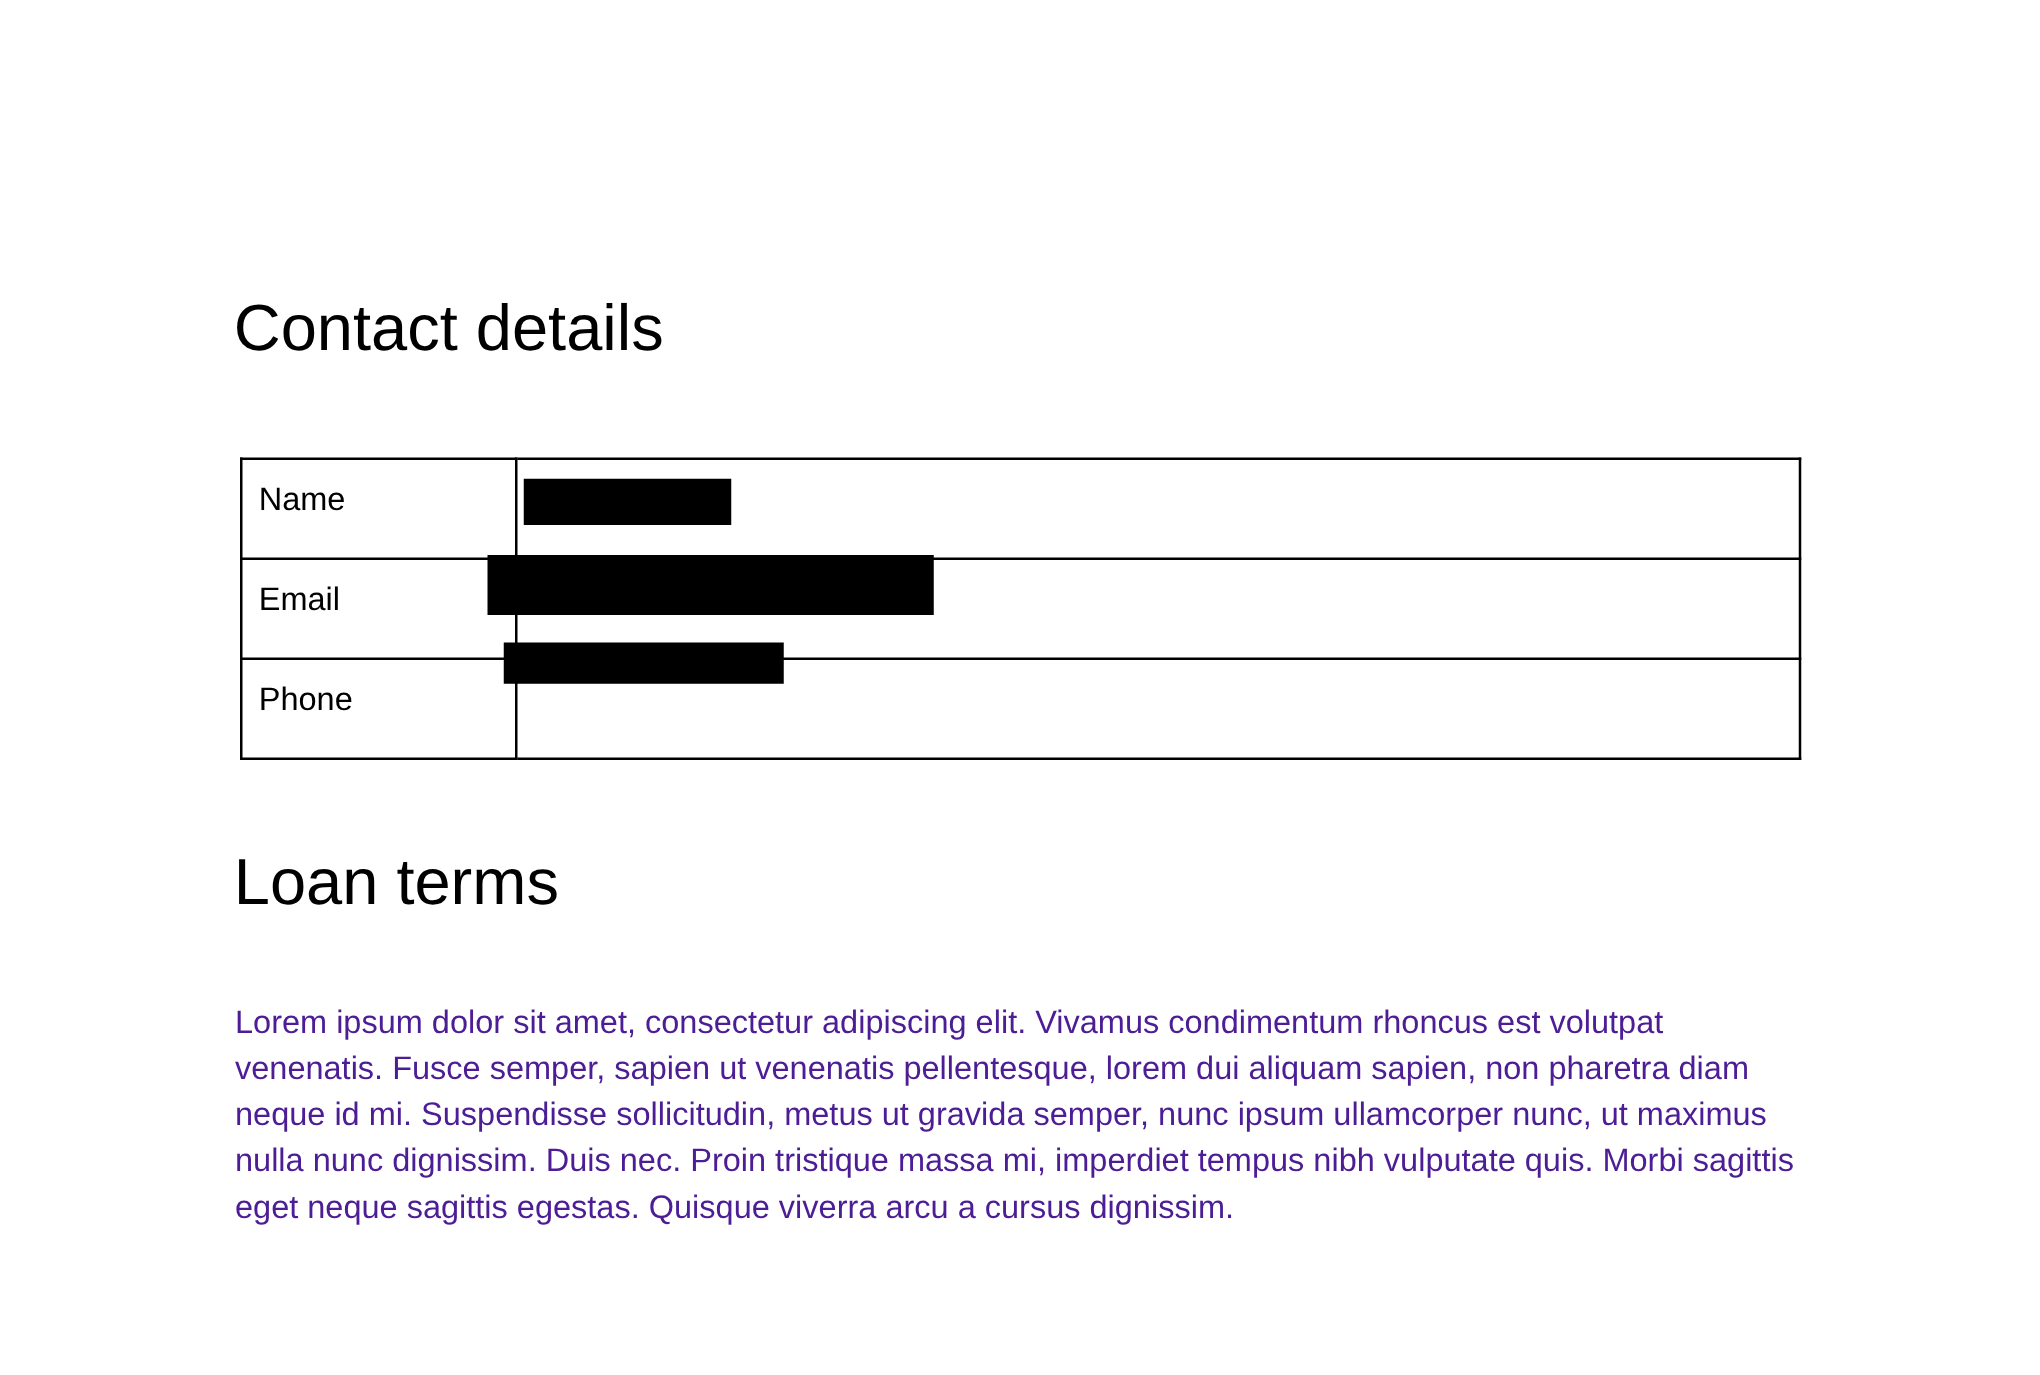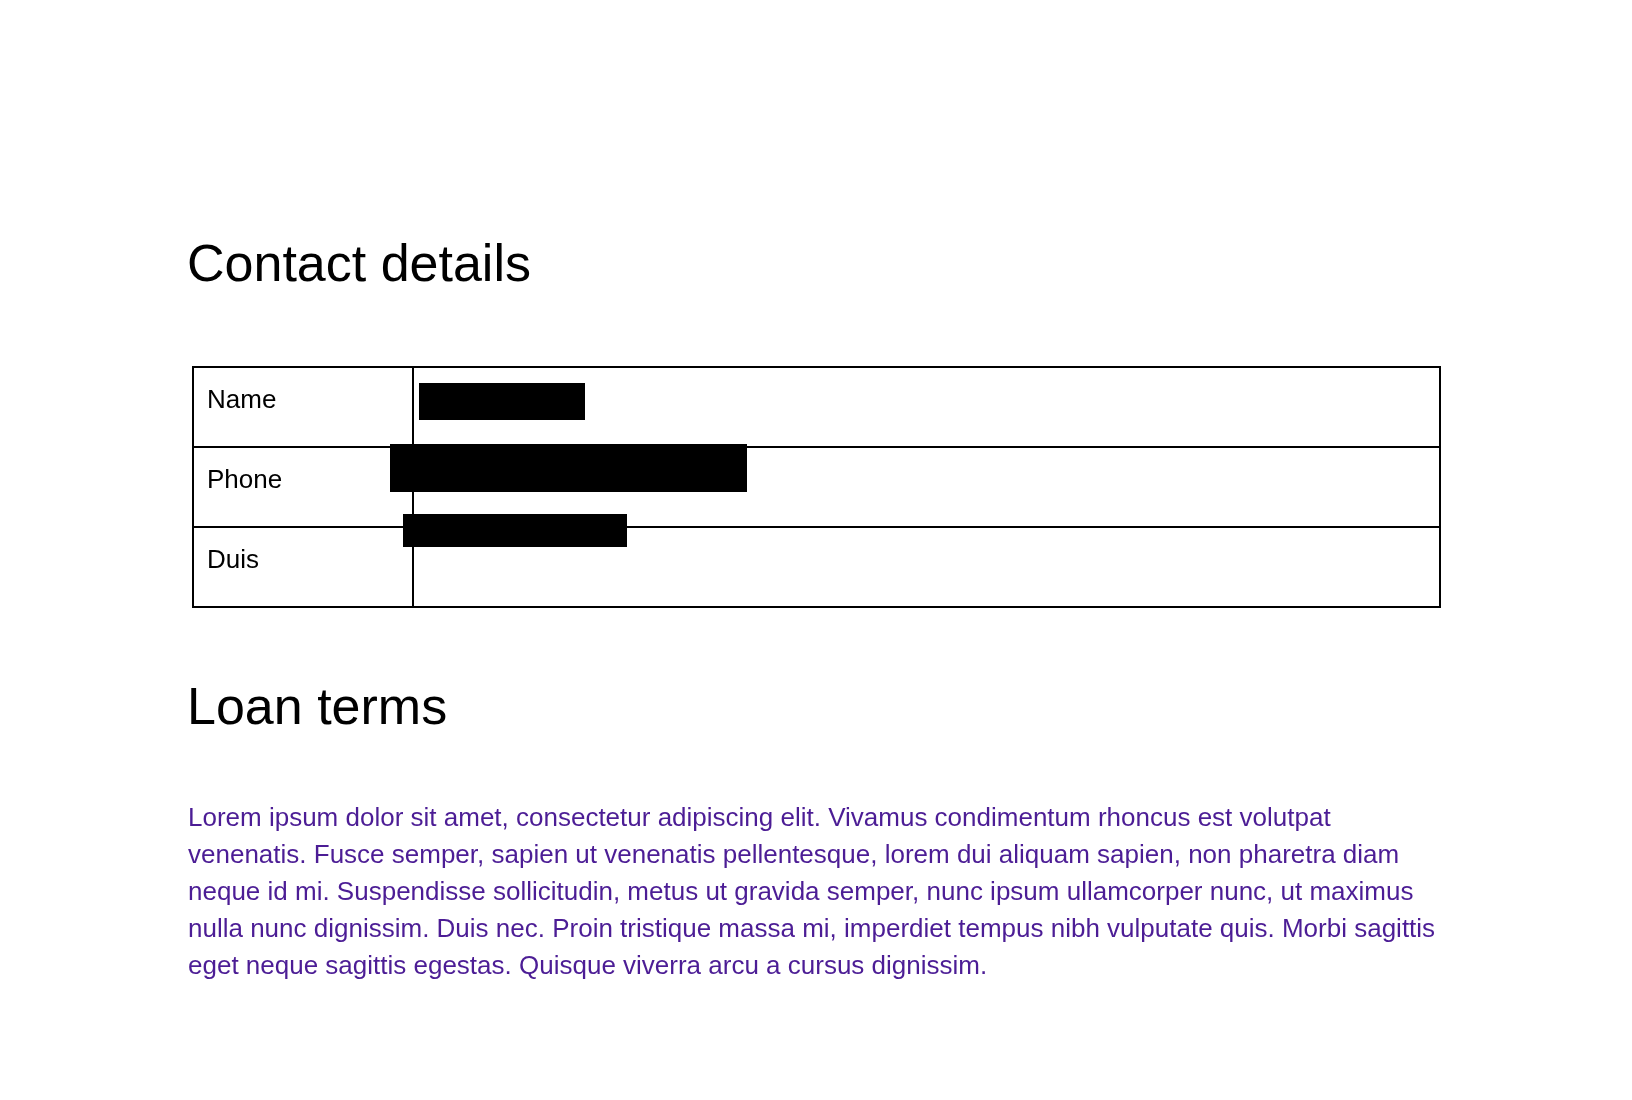--- a/index.html
+++ b/index.html
@@ -74,25 +74,25 @@
 
   <h1 class="doc-heading heading-contact">Contact details</h1>
 
   <table class="contact-table">
     <tbody>
       <tr>
         <td class="label-cell">Name</td>
         <td class="value-cell"></td>
       </tr>
       <tr>
-        <td class="label-cell">Phone</td>
+        <td class="label-cell">Email</td>
         <td class="value-cell"></td>
       </tr>
       <tr>
-        <td class="label-cell">Duis</td>
+        <td class="label-cell">Phone</td>
         <td class="value-cell"></td>
       </tr>
     </tbody>
   </table>
 
   <div class="redaction redaction-name"></div>
   <div class="redaction redaction-email"></div>
   <div class="redaction redaction-phone"></div>
 
   <h1 class="doc-heading heading-loan">Loan terms</h1>

